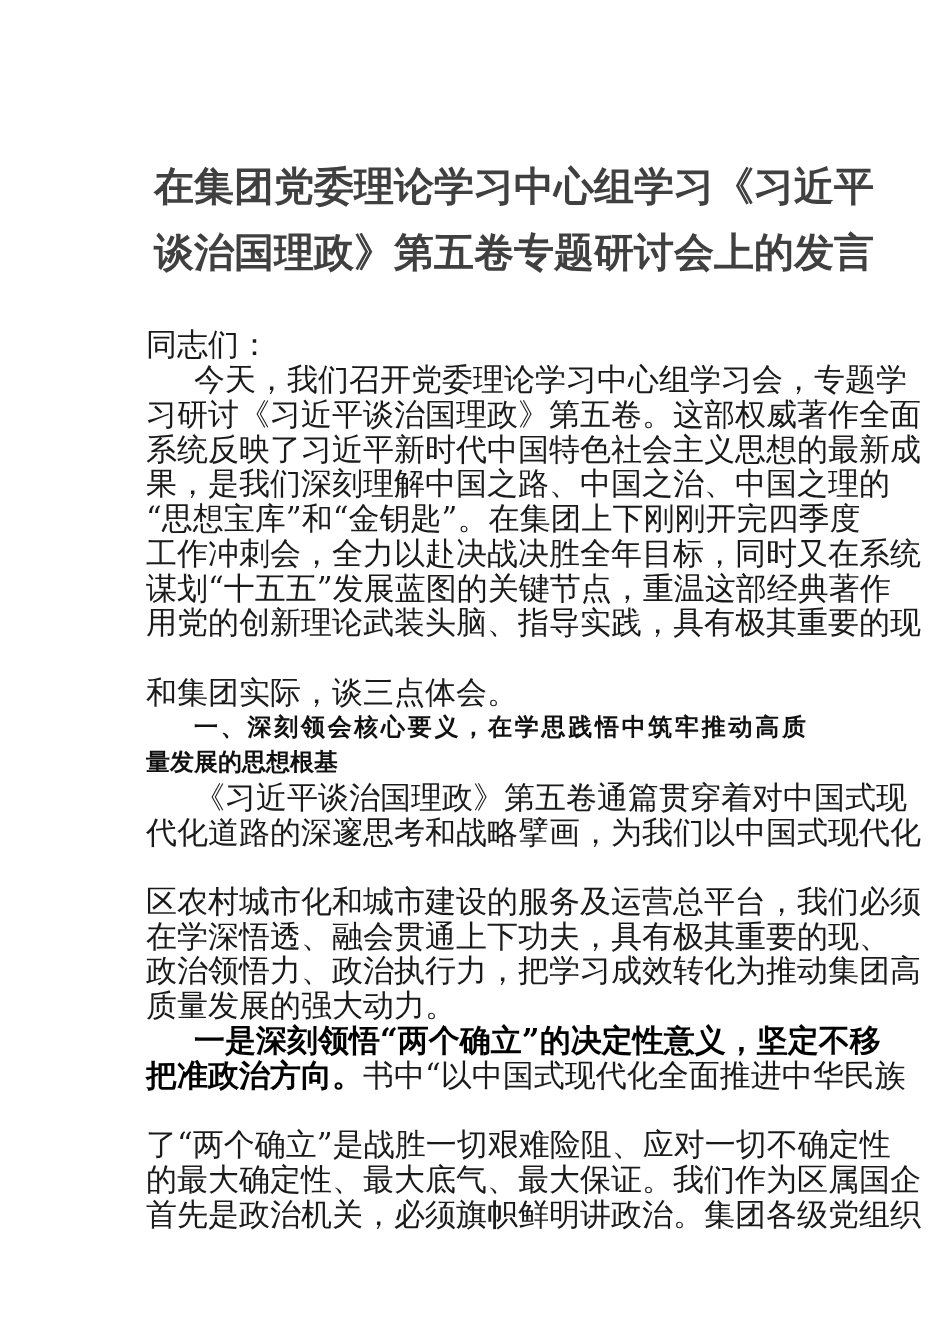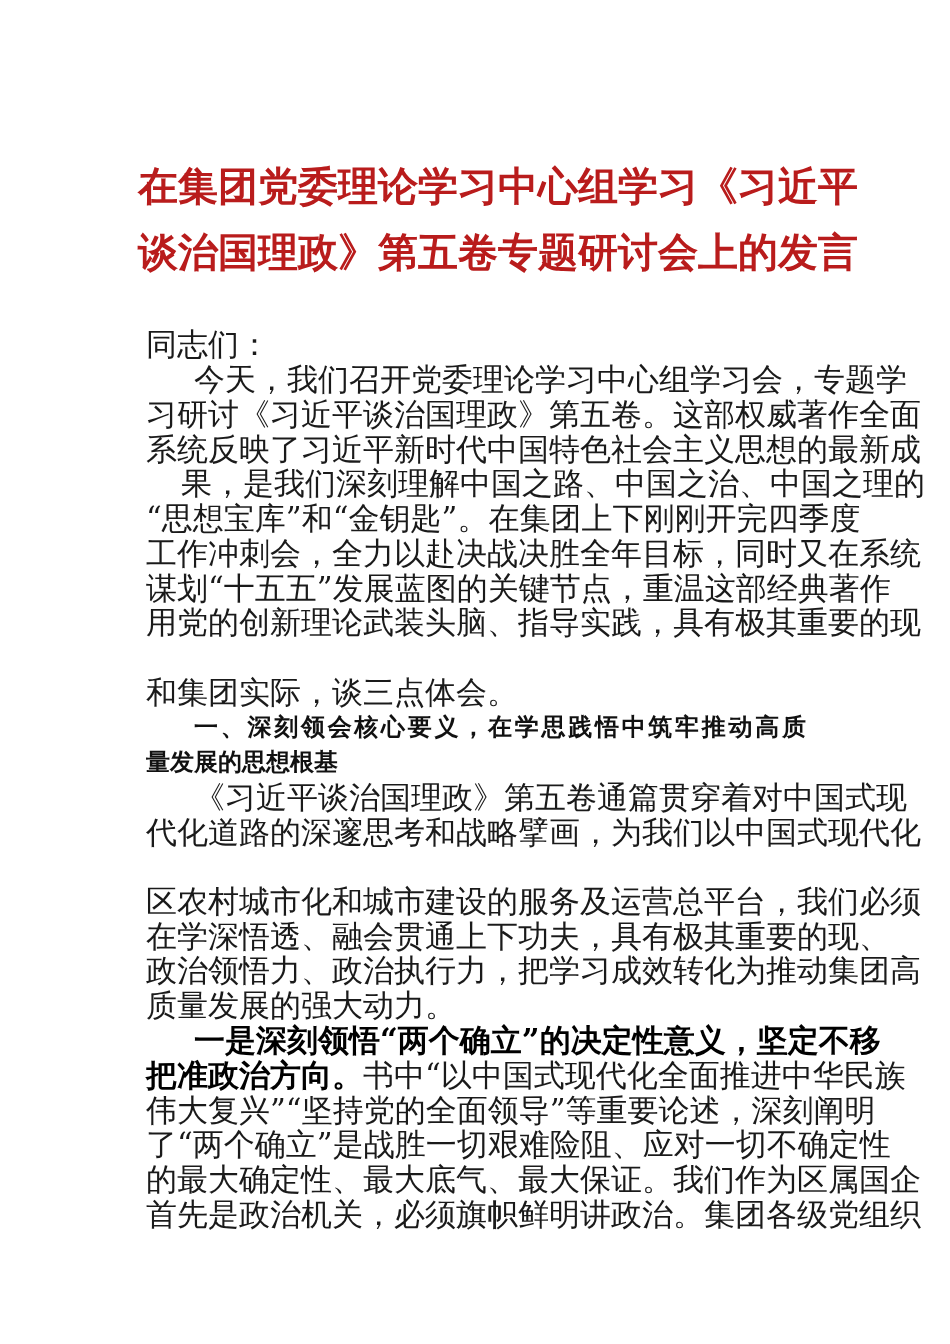--- a/index.html
+++ b/index.html
@@ -16,29 +16,29 @@
       color: #111111;
     }
     .page {
       position: absolute;
       left: 0; top: 0;
       width: 950px; height: 1344px;
       background: #ffffff;
     }
     .title {
       position: absolute;
-      left: 138px;
+      left: 154px;
       width: 660px;
       font-family: "DejaVu Serif", "Liberation Serif", serif;
       font-weight: bold;
       font-size: 40px;
       line-height: 44px;
       letter-spacing: 0px;
       white-space: nowrap;
-      color: #b91c1c;
+      color: #404040;
     }
     .title.l1 { top: 164px; }
     .title.l2 { top: 230px; }
     .body-line {
       position: absolute;
       left: 146px;
       width: 660px;
       font-size: 31px;
       line-height: 34.7px;
       white-space: nowrap;
@@ -71,37 +71,36 @@
 <div class="page">
 
   <div class="title l1">在集团党委理论学习中心组学习《习近平</div>
   <div class="title l2">谈治国理政》第五卷专题研讨会上的发言</div>
 
   <div class="body-line last" style="top:327px;">同志们：</div>
 
   <div class="body-line indent" style="top:362px;">今天，我们召开党委理论学习中心组学习会，专题学</div>
   <div class="body-line" style="top:397px;">习研讨《习近平谈治国理政》第五卷。这部权威著作全面</div>
   <div class="body-line" style="top:432px;">系统反映了习近平新时代中国特色社会主义思想的最新成</div>
-  <div class="body-line" style="top:466px;margin-left:35px;">果，是我们深刻理解中国之路、中国之治、中国之理的</div>
+  <div class="body-line" style="top:466px;">果，是我们深刻理解中国之路、中国之治、中国之理的</div>
   <div class="body-line" style="top:501px;">“思想宝库”和“金钥匙”。在集团上下刚刚开完四季度</div>
   <div class="body-line" style="top:536px;">工作冲刺会，全力以赴决战决胜全年目标，同时又在系统</div>
   <div class="body-line" style="top:571px;">谋划“十五五”发展蓝图的关键节点，重温这部经典著作</div>
   <div class="body-line" style="top:605px;">用党的创新理论武装头脑、指导实践，具有极其重要的现</div>
   <div class="body-line last" style="top:675px;">和集团实际，谈三点体会。</div>
 
   <div class="heading-line indent" style="top:710px;">一、深刻领会核心要义，在学思践悟中筑牢推动高质</div>
   <div class="heading-line last" style="top:745px;">量发展的思想根基</div>
 
   <div class="body-line indent" style="top:780px;">《习近平谈治国理政》第五卷通篇贯穿着对中国式现</div>
   <div class="body-line" style="top:815px;">代化道路的深邃思考和战略擘画，为我们以中国式现代化</div>
   <div class="body-line" style="top:884px;">区农村城市化和城市建设的服务及运营总平台，我们必须</div>
   <div class="body-line" style="top:919px;">在学深悟透、融会贯通上下功夫，具有极其重要的现、</div>
   <div class="body-line" style="top:953px;">政治领悟力、政治执行力，把学习成效转化为推动集团高</div>
   <div class="body-line last" style="top:988px;">质量发展的强大动力。</div>
 
   <div class="body-line" style="top:1058px;"><span class="b">把准政治方向。</span><span>书中“以中国式现代化全面推进中华民族</span></div>
   <div class="body-line indent b" style="top:1023px;">一是深刻领悟“两个确立”的决定性意义，坚定不移</div>
-  <div class="body-line" style="top:1093px;">伟大复兴”“坚持党的全面领导”等重要论述，深刻阐明</div>
   <div class="body-line" style="top:1127px;">了“两个确立”是战胜一切艰难险阻、应对一切不确定性</div>
   <div class="body-line" style="top:1162px;">的最大确定性、最大底气、最大保证。我们作为区属国企</div>
   <div class="body-line" style="top:1197px;">首先是政治机关，必须旗帜鲜明讲政治。集团各级党组织</div>
 
 </div>
 
 </body></html>

